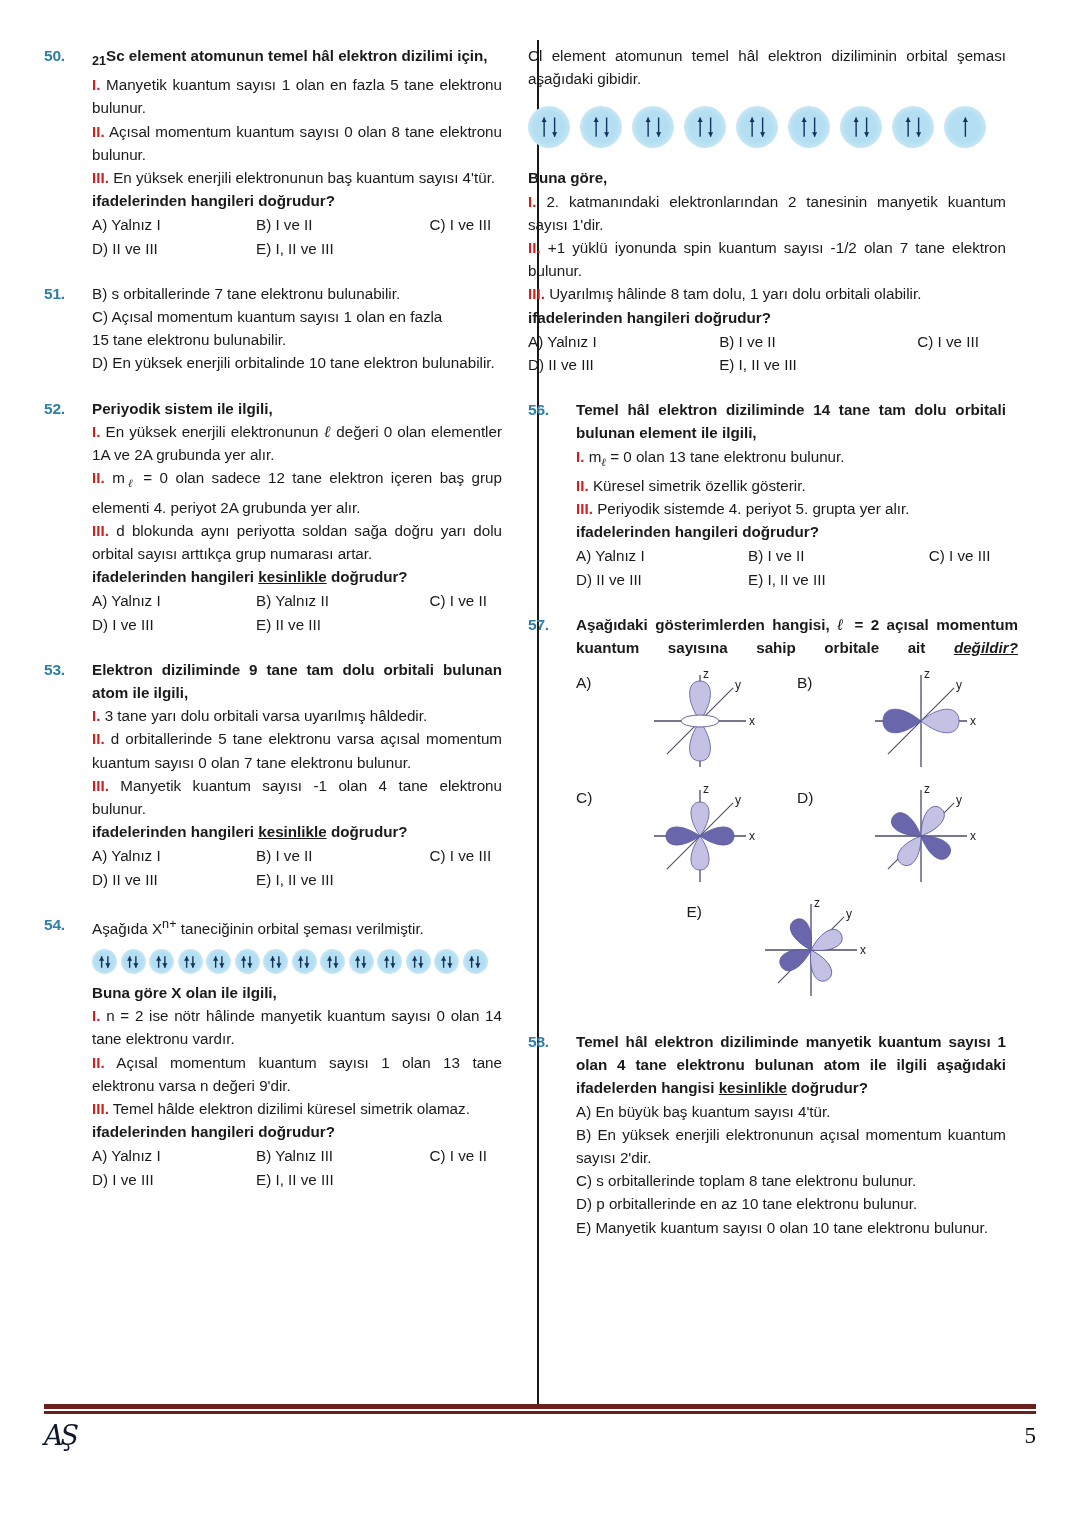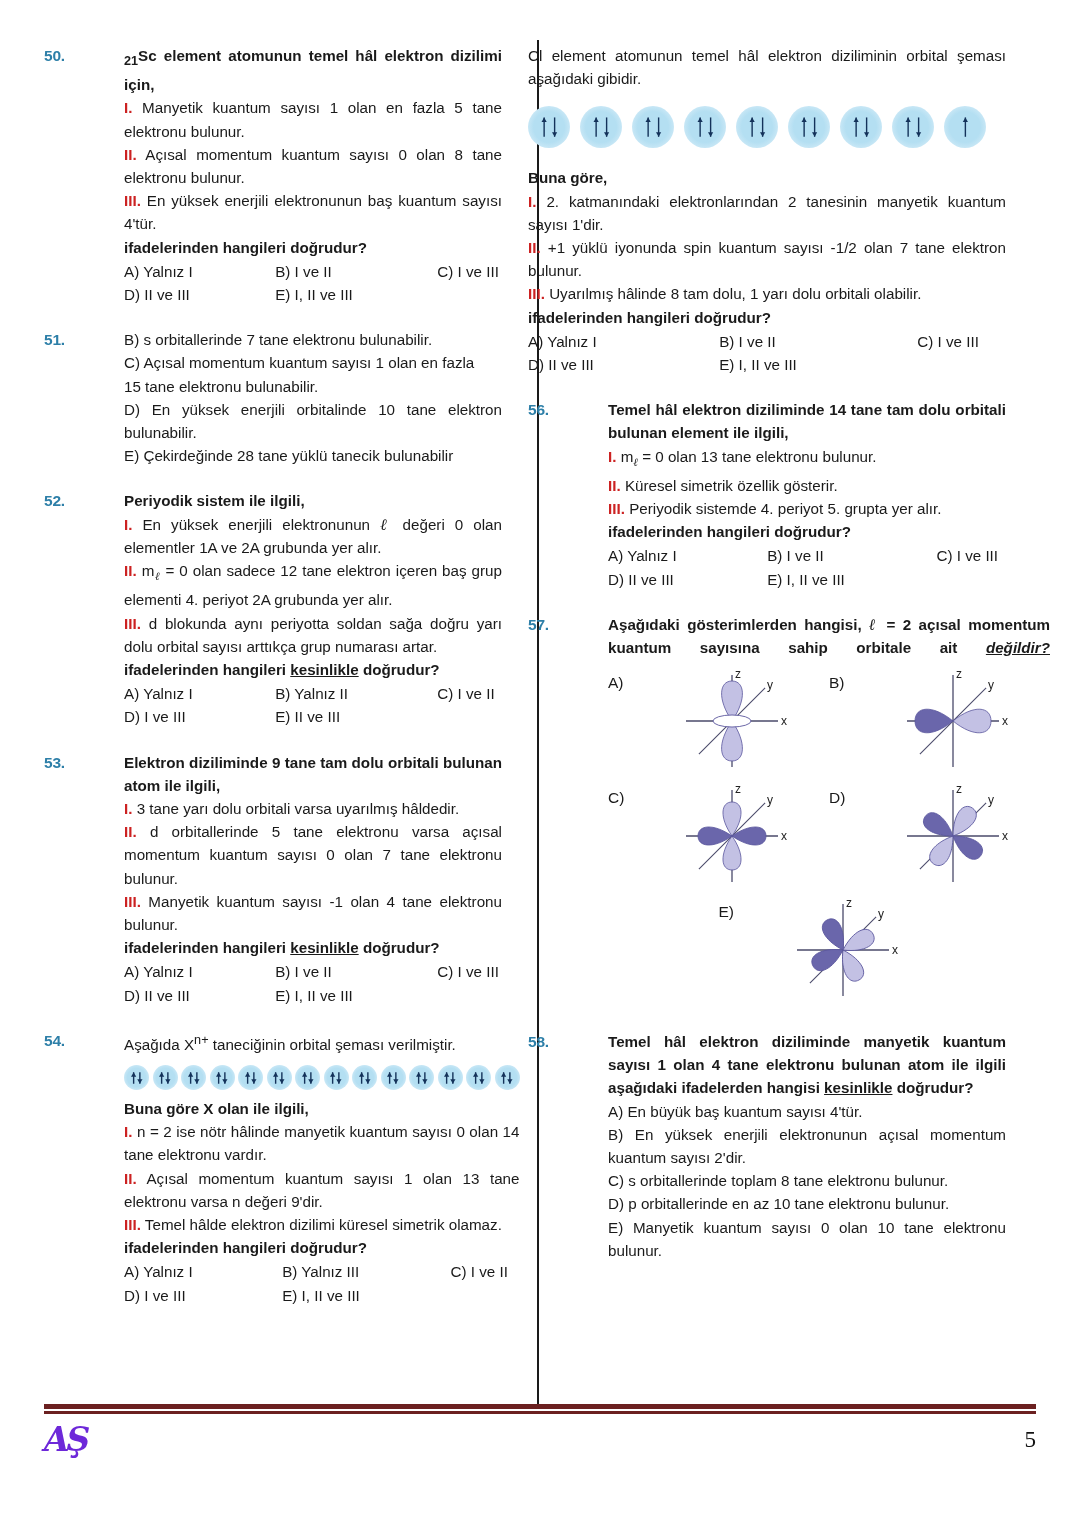--- a/index.html
+++ b/index.html
@@ -38,21 +38,20 @@
     top: 40px;
     width: 2px;
     height: 1365px;
     background: #1a1a1a;
   }
 
   
   .q {
     display: flex;
     margin-bottom: 22px;
-    gap: 32px;
   }
   .q-num {
     flex: 0 0 48px;
     color: #2d7fa8;
     font-weight: bold;
     font-size: 15.5px;
     line-height: 23px;
     letter-spacing: -0.2px;
   }
   .q-body {
@@ -168,23 +167,23 @@
     left: 44px;
     top: 1420px;
     width: 992px;
     display: flex;
     align-items: center;
     justify-content: space-between;
   }
   .logo {
     font-family: "DejaVu Serif", serif;
     font-style: italic;
-    font-weight: bold;
-    font-size: 33px;
-    color: #6d28d9;
+    font-weight: normal;
+    font-size: 27px;
+    color: #0f172a;
     letter-spacing: -3px;
   }
   .page-no {
     font-family: "Liberation Serif", serif;
     font-size: 23px;
     color: #111111;
   }
 </style>
 </head>
 <body>
@@ -221,21 +220,20 @@
       </div>
 
       <div class="q">
         <div class="q-num">51.</div>
         <div class="q-body">
           <div class="opts-stack">
             <div class="opt-line">B) s orbitallerinde 7 tane elektronu bulunabilir.</div>
             <div class="opt-line">C) Açısal momentum kuantum sayısı 1 olan en fazla</div>
             <div class="opt-line">15 tane elektronu bulunabilir.</div>
             <div class="opt-line">D) En yüksek enerjili orbitalinde 10 tane elektron bulunabilir.</div>
-            <div class="opt-line">E) Çekirdeğinde 28 tane yüklü tanecik bulunabilir</div>
           </div>
         </div>
       </div>
 
       <div class="q">
         <div class="q-num">52.</div>
         <div class="q-body">
           <div class="stem">Periyodik sistem ile ilgili,</div>
           <div class="line"><span class="rn">I.</span> <span>En yüksek enerjili elektronunun </span><span class="ell">ℓ</span><span> değeri 0 olan elementler 1A ve 2A grubunda yer alır.</span></div>
           <div class="line"><span class="rn">II.</span> <span>m</span><sub class="ell-sub">ℓ</sub><span> = 0 olan sadece 12 tane elektron içeren baş grup elementi 4. periyot 2A grubunda yer alır.</span></div>

